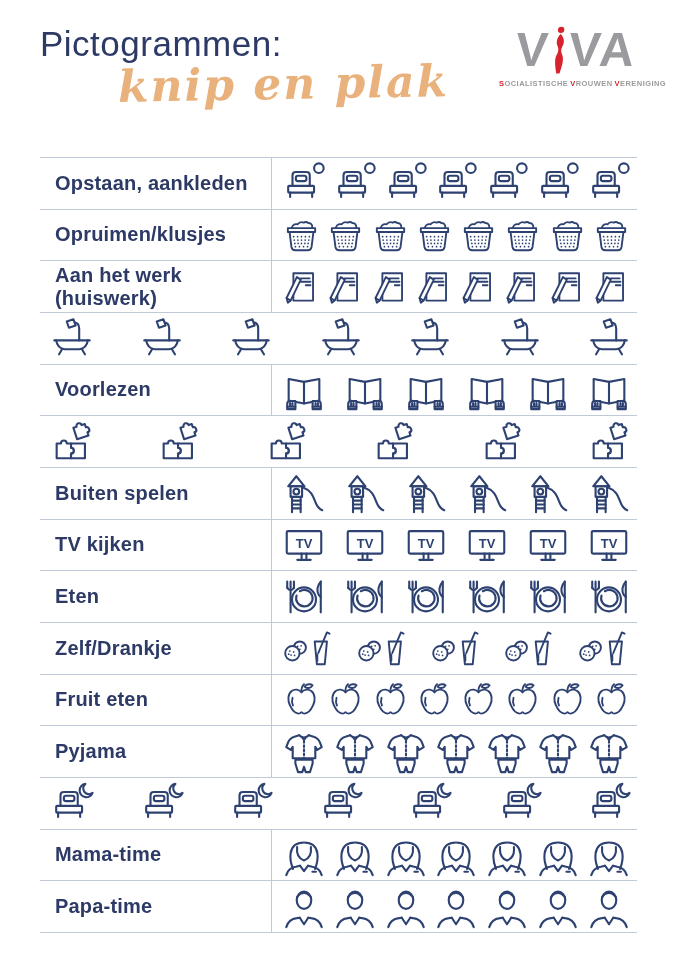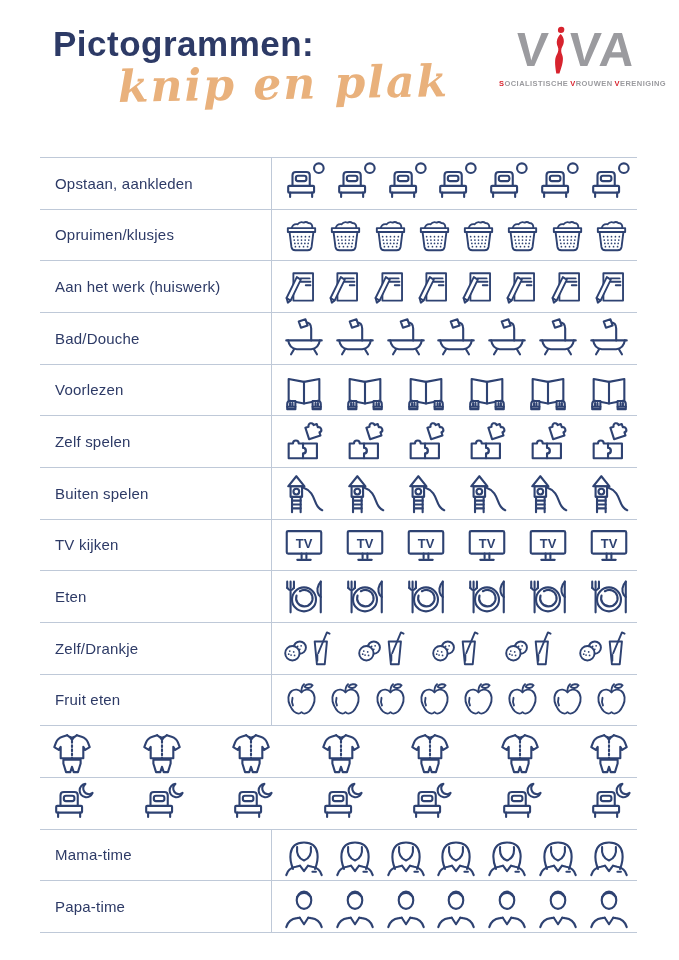--- a/index.html
+++ b/index.html
@@ -1,21 +1,21 @@
 <!DOCTYPE html>
 <html style="--icon_navy: #2e4272; --title_navy: #2d3a66; --accent_orange: #e9b17c; --logo_gray: #9b9b9f; --logo_red: #d7232e; --table_line: #bfc9d8;"><head>
 <meta charset="utf-8">
 <style>
   html,body{margin:0;padding:0;background:#fff;}
   .page{position:relative;width:679px;height:960px;background:#fff;overflow:hidden;
         font-family:"Liberation Sans",sans-serif;}
 
   
-  .title{position:absolute;left:53px;top:24px;margin:0;
-         font-size:35px;font-weight:700;letter-spacing:.5px;color:var(--title_navy);}
+  .title{position:absolute;left:40px;top:24px;margin:0;
+         font-size:35px;font-weight:400;letter-spacing:.5px;color:var(--title_navy);}
   .subtitle{position:absolute;left:118px;top:58px;
             font-family:"DejaVu Serif",serif;font-style:italic;font-weight:700;
             font-size:44px;letter-spacing:2px;color:var(--accent_orange);transform:rotate(-1deg);}
 
   .logo{position:absolute;left:498px;top:26px;width:156px;text-align:center;}
   .logo-word{display:flex;align-items:flex-end;justify-content:center;gap:1px;
              color:var(--logo_gray);font-weight:800;font-size:48px;line-height:1;
              transform:skewX(-4deg);}
   .logo-word .ltr{letter-spacing:2px;}
   .logo-fig{display:flex;align-items:flex-end;margin:0 1px;}
@@ -23,21 +23,21 @@
                 color:var(--logo_gray);text-transform:uppercase;white-space:nowrap;}
   .logo-tagline .initial{color:var(--logo_red);}
   .logo-tagline .word{margin:12px 1px;}
 
   
   .table{position:absolute;left:40px;top:157px;width:597px;
          border-bottom:1px solid var(--table_line);}
   .row{display:flex;height:51.67px;border-top:1px solid var(--table_line);box-sizing:border-box;}
   .lab{width:232px;box-sizing:border-box;border-right:1px solid var(--table_line);
        display:flex;align-items:center;padding-left:15px;
-       color:var(--title_navy);font-weight:400;font-size:15px;letter-spacing:.2px;}
+       color:var(--title_navy);font-weight:700;font-size:20px;letter-spacing:.2px;}
   .icons{flex:1;display:flex;justify-content:space-between;
          padding:0 5px 0 9px;}
   .ic{display:flex;align-items:center;}
 </style>
 </head>
 <body>
 
 <div class="page">
 
   <h1 class="title">Pictogrammen:</h1>
@@ -402,21 +402,20 @@
             <svg viewBox="0 0 48 48" width="41" height="41" fill="none" stroke="#2e4272" stroke-width="2.2" stroke-linecap="round" stroke-linejoin="round">
     <rect x="14.5" y="8.5" width="23" height="32"></rect>
     <path d="M23 14.5 h10.5 M23 18.5 h11.5 M29 22.5 h5.5"></path>
     <path d="M8 43 L6.5 37.5 L18.5 13 L23.2 15.9 L11.2 40.5 Z" fill="#fff"></path>
     <path d="M6.5 37.5 l4.7 3"></path>
             </svg>
           </span>
         </div>
       </div>
       <div class="row">
-        <div class="lab">Bad/Douche</div>
         <div class="icons">
           <span class="ic">
             <svg viewBox="0 0 48 48" width="46" height="46" fill="none" stroke="#2e4272" stroke-width="2.2" stroke-linecap="round" stroke-linejoin="round">
     <path d="M5.5 26.5 H42.5"></path>
     <path d="M7.5 26.5 q1.2 8.3 9 9.3 h15 q7.8-1 9-9.3"></path>
     <path d="M13.5 36 l-3 5 M34.5 36 l3 5"></path>
     <path d="M31.5 26.5 V14 q0-6.5-6.5-6.5 l-1.5 .2"></path>
     <path d="M25.5 4.5 l-7 2.3 2.3 6.5 7-2.3 z" fill="#fff"></path>
             </svg>
           </span>
@@ -535,21 +534,20 @@
     <path d="M24 15.5 V38"></path>
     <path d="M6.5 44 V38.5 q0-3 3-3 h5.5 V44 Z" fill="#fff"></path>
     <path d="M9.5 37.5 v4 M12 37.5 v4 M6.5 41.5 H15"></path>
     <path d="M41.5 44 V38.5 q0-3-3-3 H33 V44 Z" fill="#fff"></path>
     <path d="M38.5 37.5 v4 M36 37.5 v4 M33 41.5 H41.5"></path>
             </svg>
           </span>
         </div>
       </div>
       <div class="row">
-        <div class="lab">Zelf spelen</div>
         <div class="icons">
           <span class="ic">
             <svg viewBox="0 0 48 48" width="46" height="46" fill="none" stroke="#2e4272" stroke-width="2.2" stroke-linecap="round" stroke-linejoin="round">
     <path d="M8 25.5 h4.5 a3 3 0 1 1 6 0 H23 V30 a3 3 0 1 1 0 6 V41 H8 Z" fill="#fff"></path>
     <path d="M23 25.5 H37.5 V41 H23 V36 a3 3 0 1 0 0-6 Z" fill="#fff"></path>
     <g transform="rotate(-18 33 13)">
       <path d="M27 7 h3.5 a2.8 2.8 0 1 1 5.6 0 H39.5 V10.5 a2.8 2.8 0 1 1 0 5.6 V19.5 H27 Z" fill="#fff"></path>
     </g>
             </svg>
           </span>
@@ -936,20 +934,21 @@
             <svg viewBox="0 0 48 48" width="41" height="41" fill="none" stroke="#2e4272" stroke-width="2.2" stroke-linecap="round" stroke-linejoin="round">
     <path d="M24 15.5 C21 12 16 11.5 12.5 14 C8 17.5 7.5 25 10.5 31 C13 36.5 17 40.5 20.5 40.5 C22 40.5 23 39.8 24 38.8 C25 39.8 26 40.5 27.5 40.5 C31 40.5 35 36.5 37.5 31 C40.5 25 40 17.5 35.5 14 C32 11.5 27 12 24 15.5 Z"></path>
     <path d="M24 15.5 C23.5 11 25 8 27 6"></path>
     <path d="M27.5 9 C30 5.5 35 5.5 37 7.5 C35 11 30 11.5 27.5 9 Z"></path>
     <path d="M13.5 22 q-1.5 5 .5 9"></path>
             </svg>
           </span>
         </div>
       </div>
       <div class="row">
+        <div class="lab">Pyjama</div>
         <div class="icons">
           <span class="ic">
             <svg viewBox="0 0 48 48" width="46" height="46" fill="none" stroke="#2e4272" stroke-width="2.2" stroke-linecap="round" stroke-linejoin="round">
     <path d="M19 6.5 L14 8 Q9 9.5 7.4 14 L5.5 19 L10.2 21.8 L12.2 18.6 V30.5 H35.8 V18.6 L37.8 21.8 L42.5 19 L40.6 14 Q39 9.5 34 8 L29 6.5"></path>
     <path d="M19 6.5 Q24 11.5 29 6.5"></path>
     <path d="M21.8 8.2 L24 11.5 L26.2 8.2"></path>
     <path d="M24 12.5 V30.5" stroke-dasharray="1.8 2.6"></path>
     <path d="M15 32 H33 V36 L30.2 45 H25.8 L24 39.5 L22.2 45 H17.8 L15 36 Z"></path>
             </svg>
           </span>

